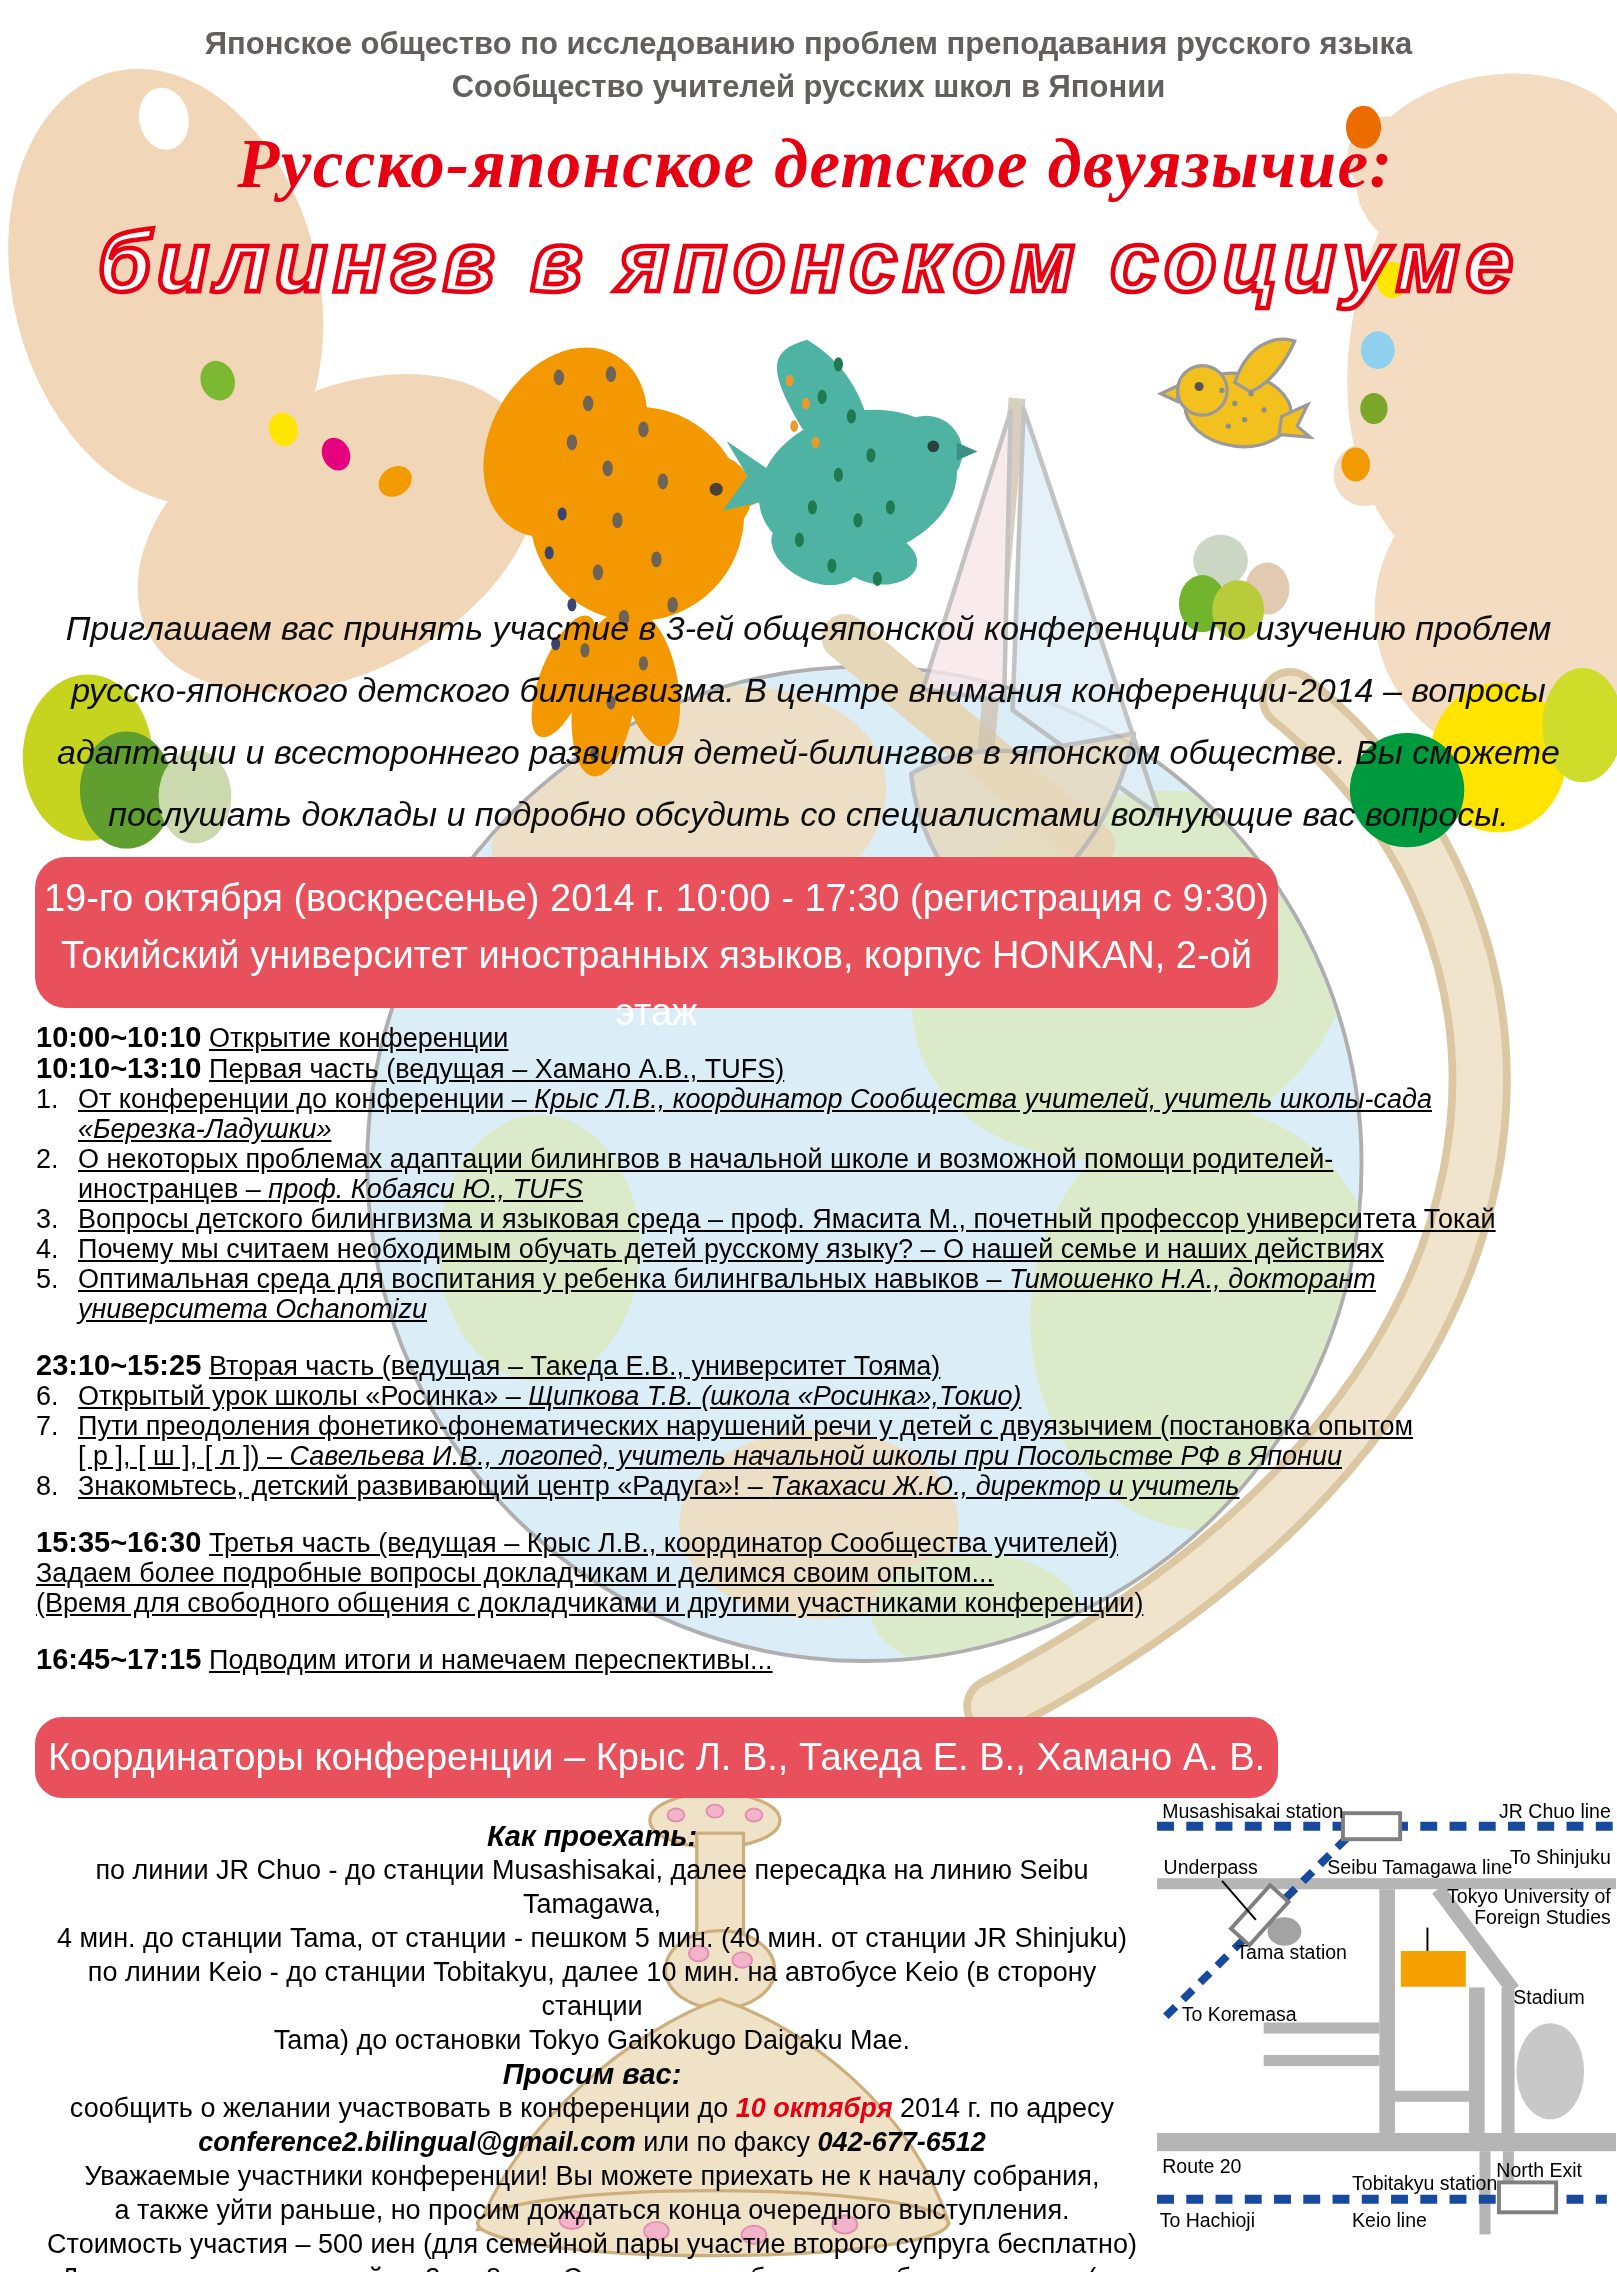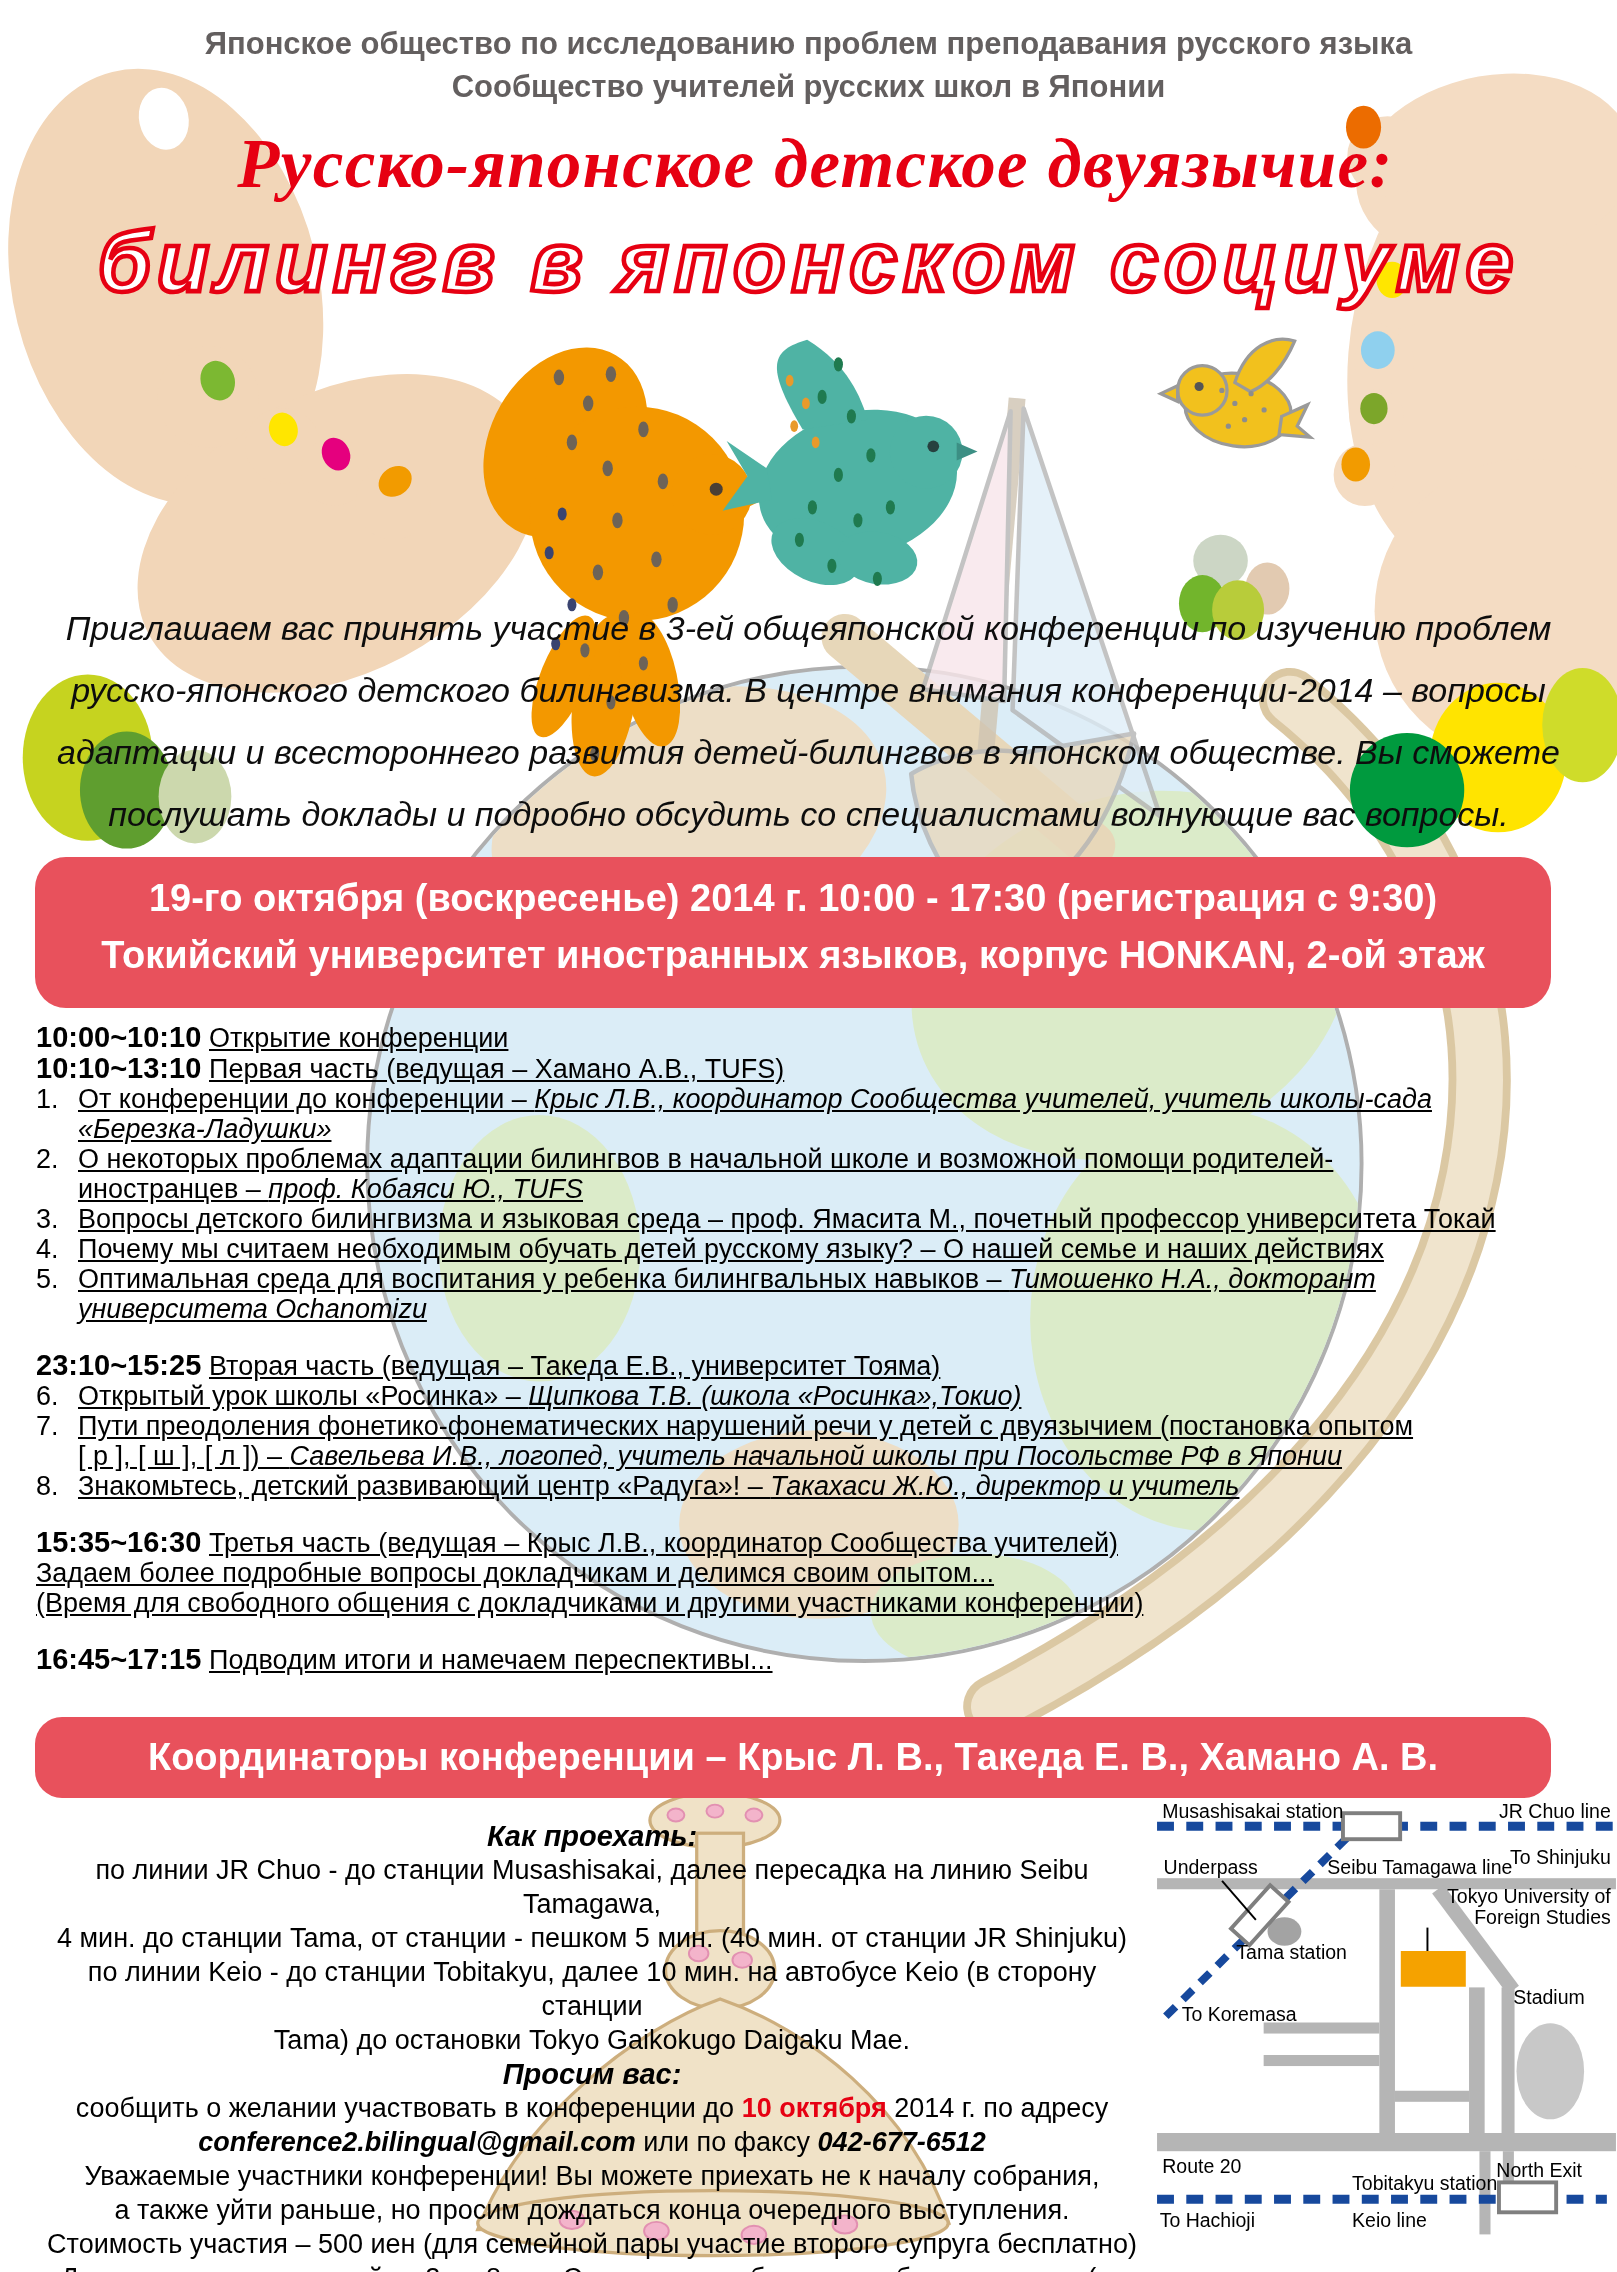--- a/index.html
+++ b/index.html
@@ -11,38 +11,38 @@
   .txt{position:absolute;z-index:3;}
   .hdr{left:0;right:0;top:22px;text-align:center;font-weight:bold;font-size:31px;
        line-height:43px;color:#635f5f;letter-spacing:0px;}
   .title1{left:0;right:0;top:125px;text-align:center;
           font-family:"Liberation Serif",serif;font-style:italic;font-weight:bold;
           font-size:69px;color:#e60012;letter-spacing:1.3px;margin-left:14px;}
   .title2{left:0;right:0;top:212px;text-align:center;font-weight:bold;font-size:86px;
           letter-spacing:5.9px;color:#fff;font-style:italic;-webkit-text-stroke:4.6px #e60012;}
   .intro{left:0;right:0;top:597px;text-align:center;font-style:italic;font-size:34px;
          line-height:62px;color:#0d0d0d;}
-  .banner{left:35px;width:1516px;background:#e8515c;color:#fff;font-weight:bold;
+  .banner{left:35px;width:1243px;background:#e8515c;color:#fff;font-weight:normal;
           text-align:center;z-index:2;}
   .banner1{top:857px;height:138px;border-radius:31px;font-size:38px;padding-top:13px;}
   .banner1 div{line-height:57px;}
   .banner2{top:1717px;height:81px;border-radius:27px;font-size:38px;line-height:81px;text-align:center;}
   .sched{left:36px;top:1022px;width:1550px;font-size:27px;}
   .sch-row{position:relative;line-height:30px;min-height:30px;padding-left:42px;text-decoration:underline;}
   .sch-row.time-row{padding-left:0;}
   .sch-row.full{padding-left:0;}
   .sch-row.gap{margin-top:26px;}
   .sch-row .num{position:absolute;left:0;top:0;width:39px;}
   .time{font-weight:bold;font-size:29px;display:inline-block;min-width:173px;}
   .it{font-style:italic;}
   .bottom{left:36px;top:1819px;width:1112px;font-size:27px;line-height:34px;}
   .b-row{min-height:34px;text-align:center;}
   .bh{font-weight:bold;font-style:italic;font-size:29px;}
   .bi{font-weight:bold;font-style:italic;}
-  .red{color:#e60012;font-weight:bold;}
+  .red{color:#e60012;font-weight:bold;font-style:italic;}
   .map{position:absolute;left:1157px;top:1795px;z-index:3;}
   .map text{font-family:"Liberation Sans",sans-serif;font-size:30px;fill:#000;}
 </style>
 </head>
 <body>
 
 <div class="page">
 
   <svg class="bg-art" width="1617" height="2273" viewBox="0 0 2488 3496" aria-hidden="true">
     <g opacity="0.92">

